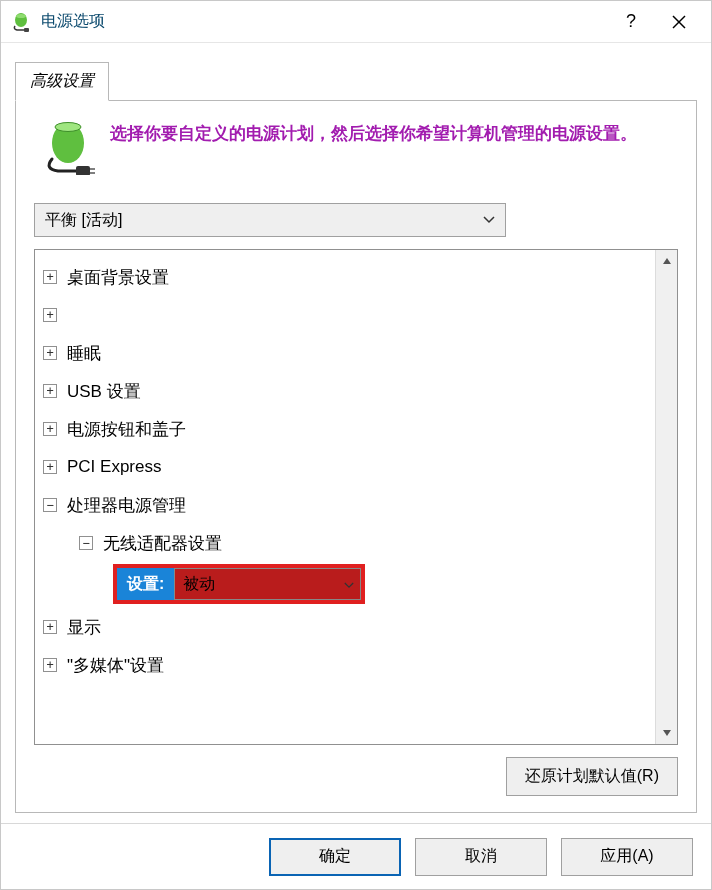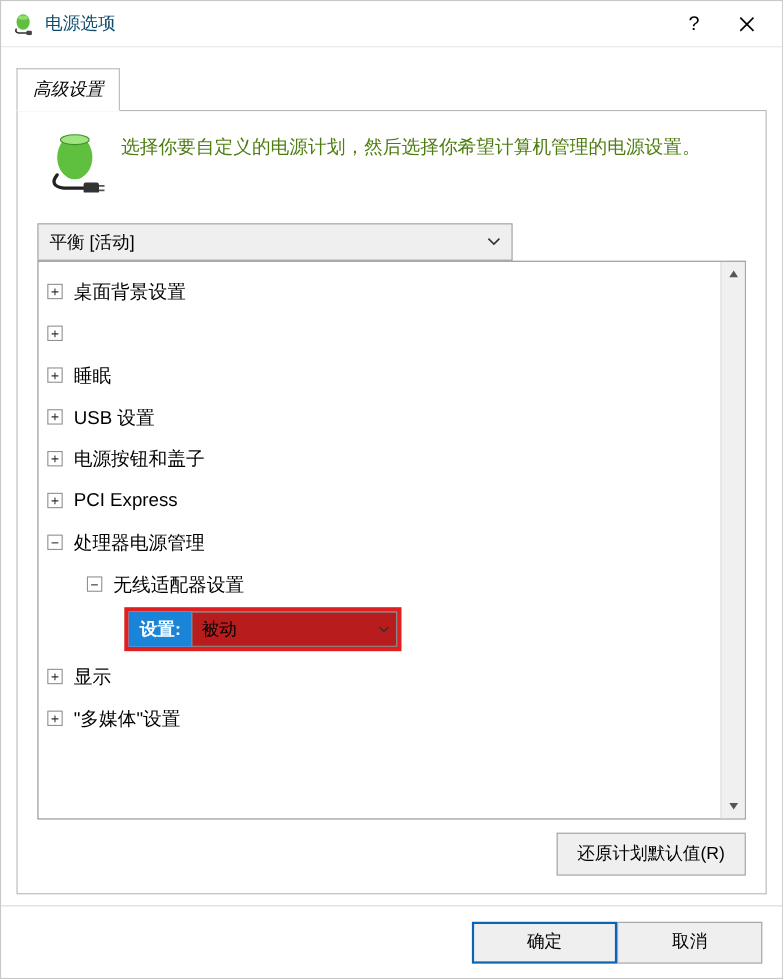--- a/index.html
+++ b/index.html
@@ -98,31 +98,33 @@
     .battery-icon {
       width: 56px;
       height: 56px;
       margin-right: 14px;
       margin-left: 6px;
       flex-shrink: 0;
     }
     .description-text {
       font-size: 17px;
       line-height: 1.55;
-      color: #4d7c0f;
+      color: #a21caf;
       padding-top: 2px;
+      font-weight: bold;
     }
     .plan-dropdown {
-      width: 432px;
+      width: 472px;
       height: 34px;
       border: 1px solid #a0a0a0;
       background: #efefef;
       display: flex;
       align-items: center;
       padding: 0 8px 0 10px;
+      margin-bottom: 12px;
       font-size: 16px;
       cursor: pointer;
     }
     .plan-dropdown-text {
       flex: 1;
     }
     .dd-arrow {
       width: 16px;
       display: flex;
       justify-content: center;
@@ -226,20 +228,21 @@
       font-size: 16px;
       cursor: pointer;
       margin-left: 15px;
     }
     .footer {
       height: 66px;
       border-top: 1px solid #d8d8d8;
       display: flex;
       justify-content: flex-end;
       align-items: center;
+      gap: 14px;
       padding: 0 18px;
     }
     .footer-btn {
       min-width: 132px;
       height: 38px;
       border: 1px solid #a0a0a0;
       background: #efefef;
       font-size: 16px;
       display: flex;
       align-items: center;
@@ -381,15 +384,16 @@
       <div class="restore-row">
         <div class="restore-btn">还原计划默认值(R)</div>
       </div>
 
     </div>
   </div>
 
   <div class="footer">
     <div class="footer-btn primary">确定</div>
     <div class="footer-btn">取消</div>
+    <div class="footer-btn">应用(A)</div>
   </div>
 
 </div>
 
 </body></html>

